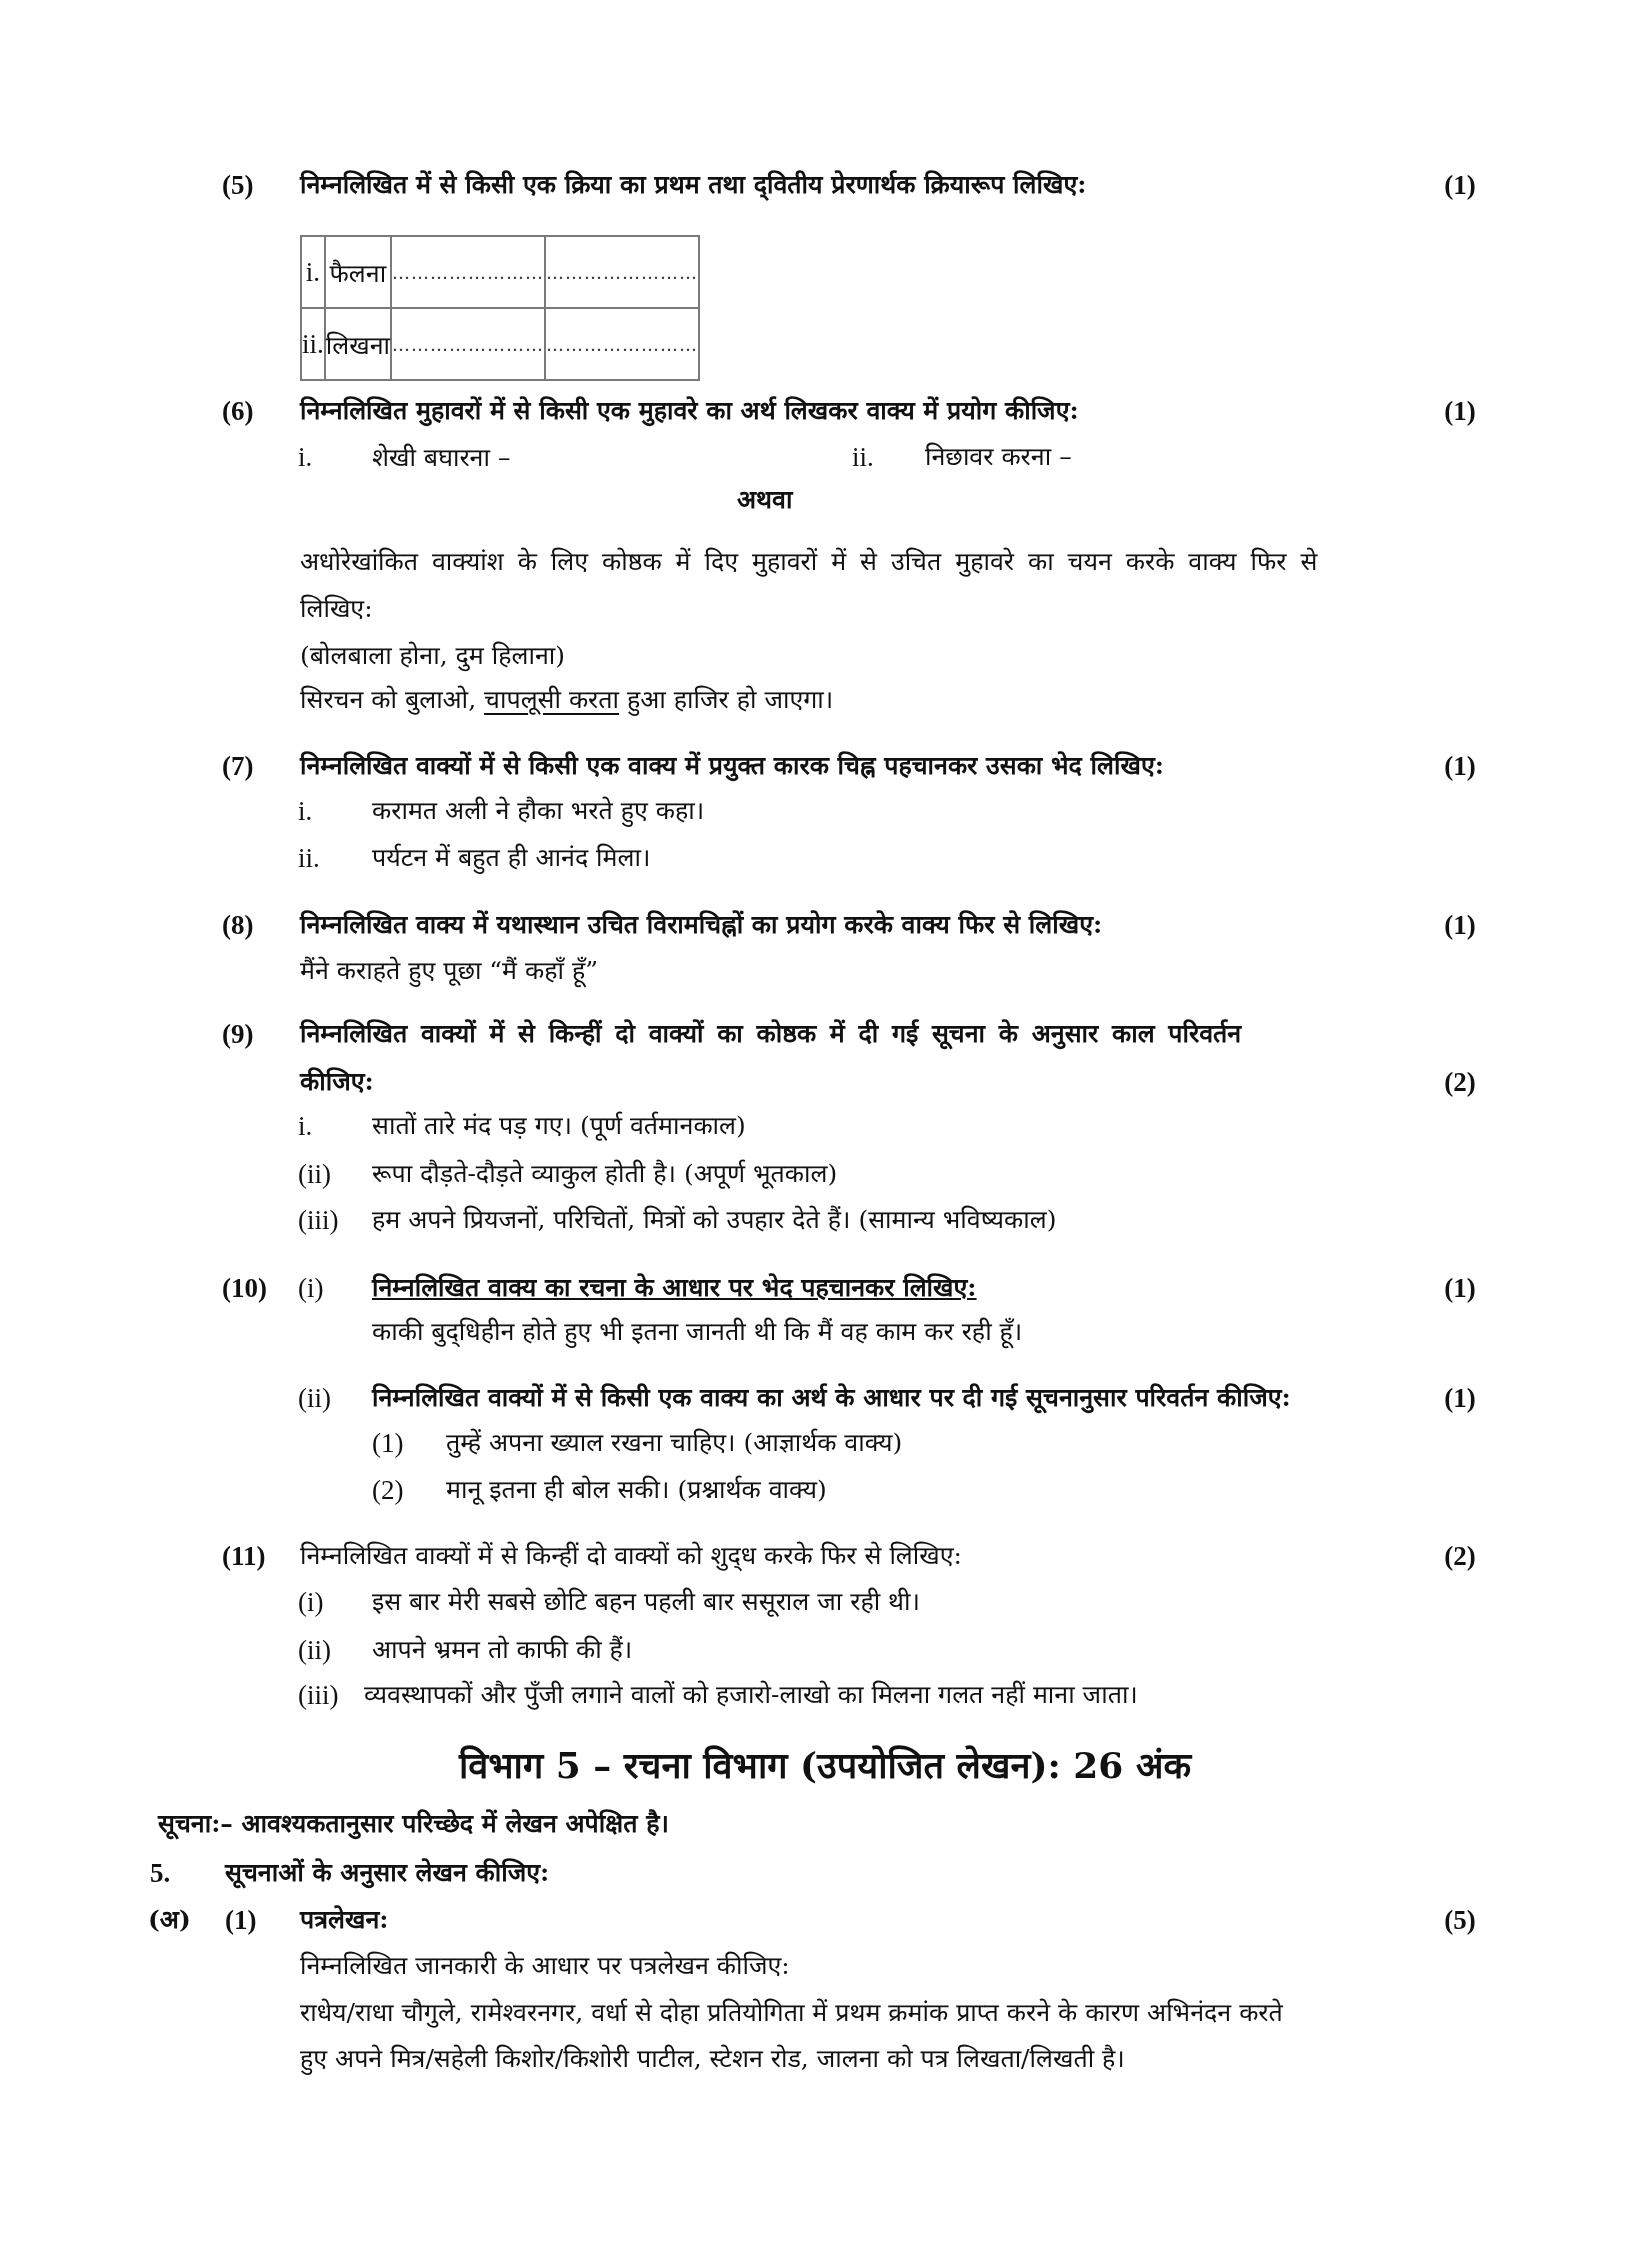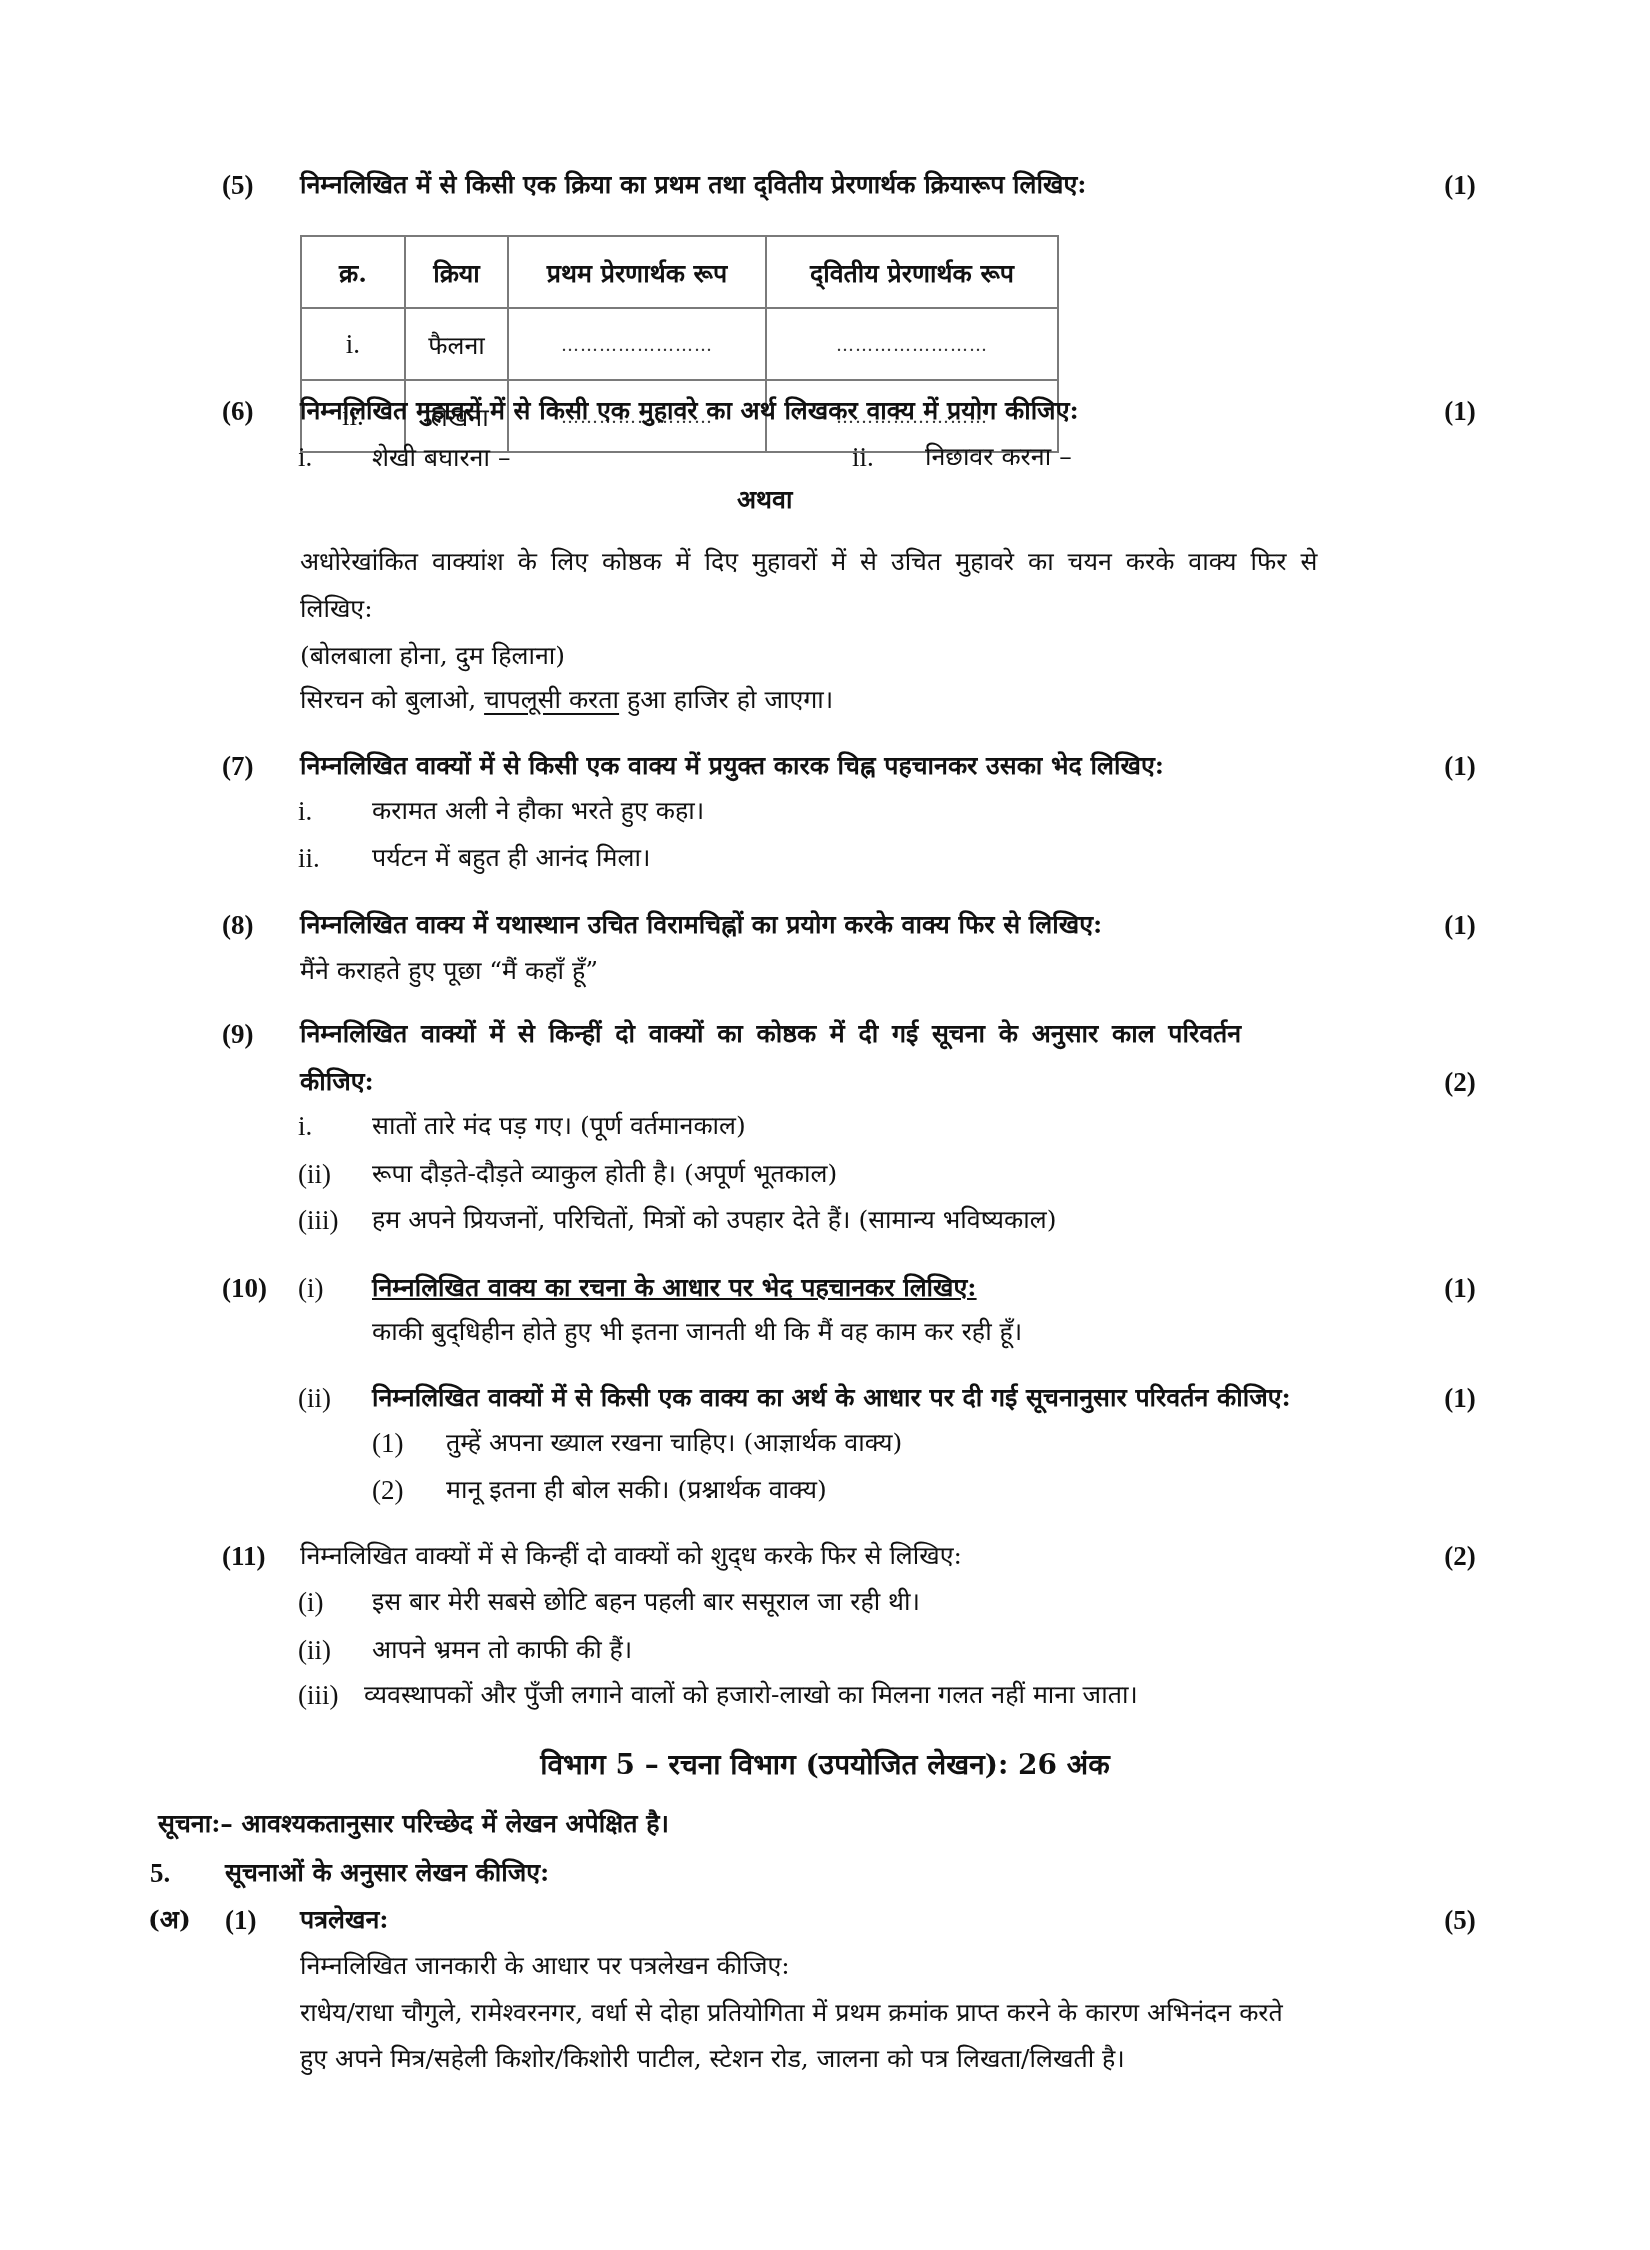--- a/index.html
+++ b/index.html
@@ -21,26 +21,20 @@
 </style>
 </head>
 <body>
 
 <div>
   <span class="ln b num" style="left:222px; top:167px;">(5)</span>
   <span class="ln b" style="left:300px; top:167px;">निम्नलिखित में से किसी एक क्रिया का प्रथम तथा द्‌वितीय प्रेरणार्थक क्रियारूप लिखिए:</span>
   <span class="mark" style="top:167px;">(1)</span>
   <table class="kt">
     <tbody>
-        <tr>
-      <th style="width:102px">क्र.</th>
-      <th style="width:101px">क्रिया</th>
-      <th style="width:256px">प्रथम प्रेरणार्थक रूप</th>
-      <th style="width:290px">द्‌वितीय प्रेरणार्थक रूप</th>
-    </tr>
     <tr>
       <td class="num">i.</td>
       <td>फैलना</td>
       <td class="dots">……………………</td>
       <td class="dots">……………………</td>
     </tr>
     <tr>
       <td class="num">ii.</td>
       <td>लिखना</td>
       <td class="dots">……………………</td>
@@ -117,21 +111,21 @@
   <span class="mark" style="top:1538px;">(2)</span>
   <span class="ln num" style="left:298px; top:1584px;">(i)</span>
   <span class="ln" style="left:372px; top:1584px;">इस बार मेरी सबसे छोटि बहन पहली बार ससूराल जा रही थी।</span>
   <span class="ln num" style="left:298px; top:1632px;">(ii)</span>
   <span class="ln" style="left:372px; top:1632px;">आपने भ्रमन तो काफी की हैं।</span>
   <span class="ln num" style="left:298px; top:1677px;">(iii)</span>
   <span class="ln" style="left:364px; top:1677px;">व्यवस्थापकों और पुँजी लगाने वालों को हजारो-लाखो का मिलना गलत नहीं माना जाता।</span>
 </div>
 
 <div>
-  <div class="ln b center" style="top:1747px; font-size:28px;">विभाग 5 – रचना विभाग (उपयोजित लेखन): 26 अंक</div>
+  <div class="ln b center" style="top:1747px; font-size:36px;">विभाग 5 – रचना विभाग (उपयोजित लेखन): 26 अंक</div>
   <span class="ln b" style="left:158px; top:1806px;">सूचना:– आवश्यकतानुसार परिच्छेद में लेखन अपेक्षित है।</span>
   <span class="ln b num" style="left:150px; top:1855px;">5.</span>
   <span class="ln b" style="left:225px; top:1855px;">सूचनाओं के अनुसार लेखन कीजिए:</span>
   <span class="ln b" style="left:148px; top:1902px;">(अ)</span>
   <span class="ln b num" style="left:225px; top:1902px;">(1)</span>
   <span class="ln b" style="left:300px; top:1902px;">पत्रलेखन:</span>
   <span class="mark" style="top:1902px;">(5)</span>
   <span class="ln" style="left:300px; top:1948px;">निम्नलिखित जानकारी के आधार पर पत्रलेखन कीजिए:</span>
   <span class="ln" style="left:300px; top:1995px;">राधेय/राधा चौगुले, रामेश्वरनगर, वर्धा से दोहा प्रतियोगिता में प्रथम क्रमांक प्राप्त करने के कारण अभिनंदन करते</span>
   <span class="ln" style="left:300px; top:2041px;">हुए अपने मित्र/सहेली किशोर/किशोरी पाटील, स्टेशन रोड, जालना को पत्र लिखता/लिखती है।</span>

